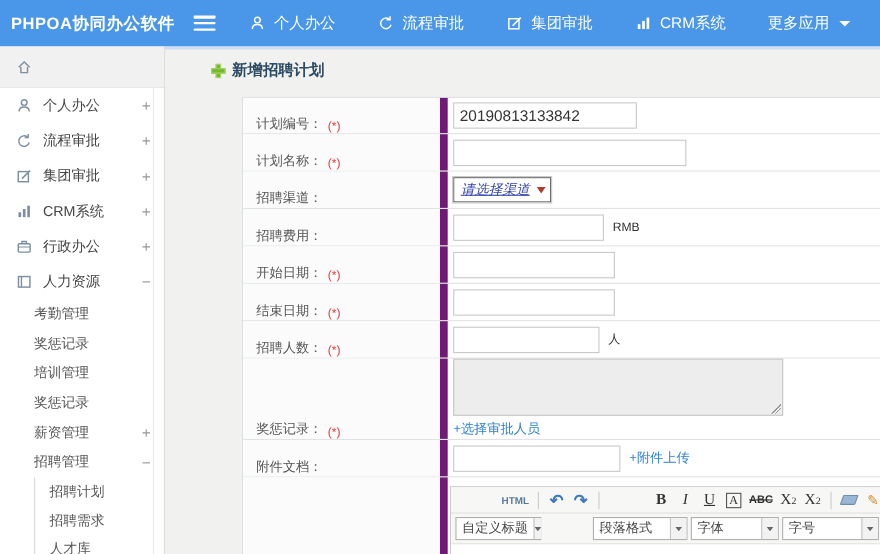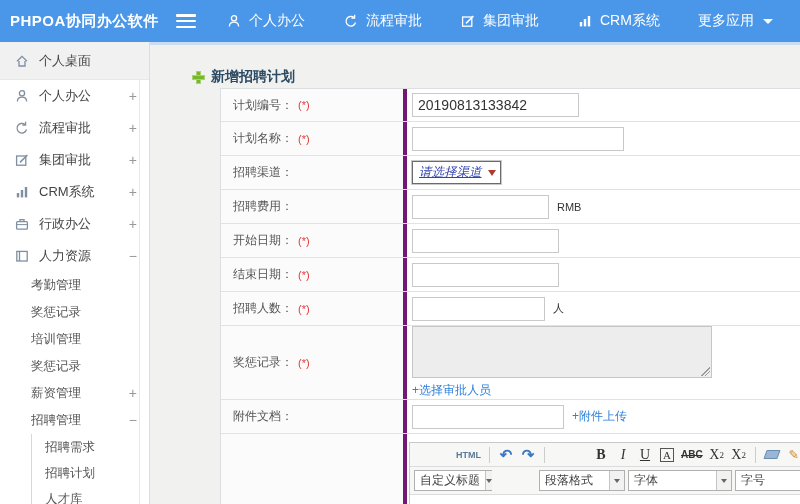--- a/index.html
+++ b/index.html
@@ -35,34 +35,34 @@
     cursor:pointer; display:flex; align-items:center; }
   .s1 .slabel { flex:1; }
   .s1 .toggle { margin-right:12px; }
   .s2wrap { margin-left:31px; border-left:1px solid #d8d8d8; }
   .s2 { height:26px; line-height:26px; padding-left:13px; font-size:12.5px; color:#555; cursor:pointer; }
 
   
   .content { position:absolute; left:151px; top:42px; right:0; bottom:0;
     background:#f1f1ef; overflow:hidden; }
   .page-title { position:absolute; left:41px; top:13px; display:flex; align-items:center;
-    gap:6px; font-size:14px; font-weight:bold; color:#2b4a63;margin-top:13px; }
+    gap:6px; font-size:14px; font-weight:bold; color:#2b4a63; }
   .plus-ic { position:relative; width:13px; height:13px; display:inline-block; }
   .plus-ic::before, .plus-ic::after { content:""; position:absolute; background:#76b82a;
     box-shadow:0 0 0 1px #a5d46f inset; }
   .plus-ic::before { left:4px; top:0; width:5px; height:13px; }
   .plus-ic::after  { left:0; top:4px; width:13px; height:5px; }
 
   
   .form-table { position:absolute; left:69px; top:46px; width:640px;
     border:1px solid #dcdfe2; background:#fff; }
   .frow { display:flex; border-bottom:1px solid #e0e3e6; }
   .frow:last-child { border-bottom:none; }
-  .cell-label { width:186px; flex:none; border-right:4px solid #701a75; background:#fbfbfb;
-    display:flex; align-items:center; padding-left:12px; font-size:12px; color:#555; }
+  .cell-label { width:186px; flex:none; border-right:7px solid #701a75; background:#fbfbfb;
+    display:flex; align-items:flex-end; padding-left:12px; font-size:12px; color:#555; }
   .cell-label .req { color:#e23b3b; margin-left:5px; font-size:11px; }
   .cell-input { flex:1; display:flex; align-items:center; padding-left:5px; min-width:0; }
   .cell-input.col { flex-direction:column; align-items:flex-start; justify-content:center; }
   .tinput { height:24px; border:1px solid #c9c9c9; background:#fff; font-size:14px;
     color:#333; padding:0 5px; font-family:"Liberation Sans", sans-serif; }
   .suffix { font-size:11px; color:#333; margin-left:8px; }
   .flink { font-size:12px; color:#2e80d9; text-decoration:none; cursor:pointer; }
   .sel-channel { height:23px; border:1px solid #6b6b6b; outline:1px solid #c9c9c9;
     background:#fff; display:inline-flex; align-items:center; padding:0 4px 0 6px;
     cursor:pointer; gap:6px; }
@@ -171,21 +171,20 @@
   </header>
   <div class="topbar-accent"></div>
 
   <aside class="sidebar" id="sidebar">
     <div class="inner-line"></div>
   <div class="s0 active">
         <span class="sicon"><svg viewBox="0 0 16 16" width="16" height="16">
             <path d="M3 8.2 8 3.4 13 8.2" fill="none" stroke="currentColor" stroke-width="1.3"></path>
             <path d="M5 8v5h6V8" fill="none" stroke="currentColor" stroke-width="1.3"></path>
           </svg></span>
-        <span class="slabel">个人桌面</span>
       </div>
       <div class="s0">
         <span class="sicon"><svg viewBox="0 0 16 16" width="16" height="16">
             <circle cx="8" cy="5.2" r="2.6" fill="none" stroke="currentColor" stroke-width="1.3"></circle>
             <path d="M3.4 13.4c0-3 2.1-4.2 4.6-4.2s4.6 1.2 4.6 4.2" fill="none" stroke="currentColor" stroke-width="1.3"></path>
           </svg></span>
         <span class="slabel">个人办公</span>
         <span class="toggle">+</span>
       </div>
       <div class="s0">
@@ -244,22 +243,22 @@
       </div>
       <div class="s1">
         <span class="slabel">薪资管理</span>
         <span class="toggle">+</span>
       </div>
       <div class="s1">
         <span class="slabel">招聘管理</span>
         <span class="toggle">−</span>
       </div>
       <div class="s2wrap">
+        <div class="s2"><span class="slabel">招聘计划</span></div>
         <div class="s2"><span class="slabel">招聘需求</span></div>
-        <div class="s2"><span class="slabel">招聘计划</span></div>
         <div class="s2"><span class="slabel">人才库</span></div>
       </div>
     </aside>
 
   <main class="content">
     <div class="page-title">
       <span class="plus-ic"></span>
       <span>新增招聘计划</span>
     </div>
     <div class="form-table" id="form-table">
@@ -387,21 +386,21 @@
                   <span class="cbox">
                     <span class="mini-caret" style="margin-left: 0px;"></span>
                   </span>
                 </span>
                 <span class="tb-select" style="width: 86px; margin-left: 44px;">
                   <span class="lbl">段落格式</span>
                   <span class="cbox">
                     <span class="mini-caret" style="margin-left: 0px;"></span>
                   </span>
                 </span>
-                <span class="tb-select" style="width: 104px; align-items: center;">
+                <span class="tb-select" style="width: 80px; align-items: center;">
                   <span class="lbl">字体</span>
                   <span class="cbox">
                     <span class="mini-caret" style="margin-left: 0px;"></span>
                   </span>
                 </span>
                 <span class="tb-select" style="width: 88px;">
                   <span class="lbl">字号</span>
                   <span class="cbox">
                     <span class="mini-caret" style="margin-left: 0px;"></span>
                   </span>

